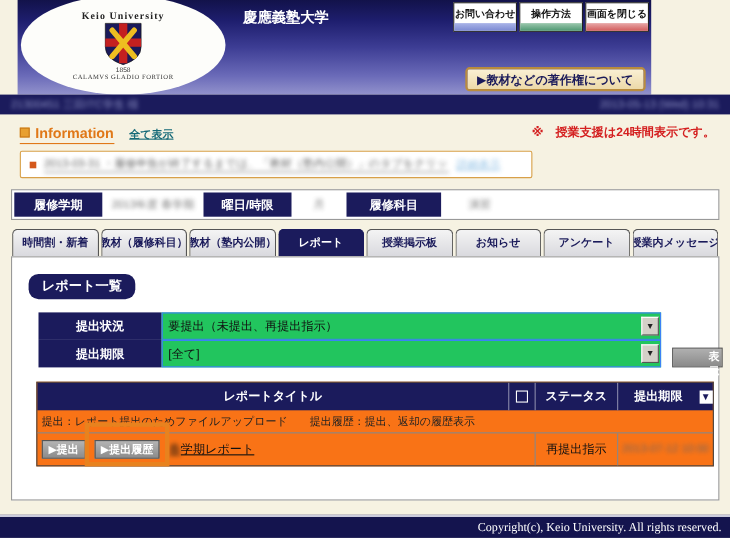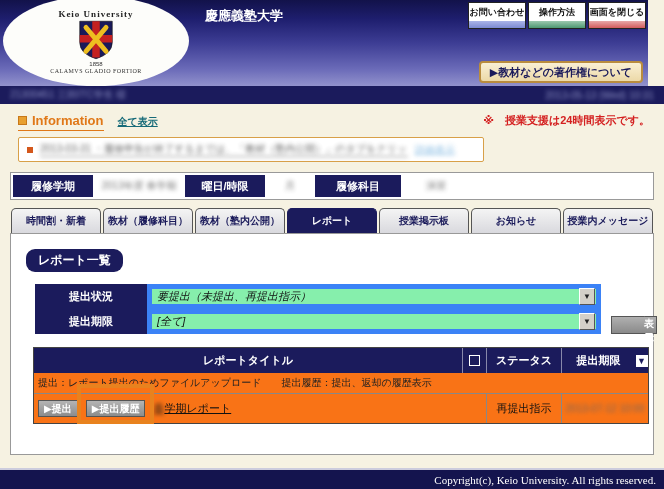--- a/index.html
+++ b/index.html
@@ -2,21 +2,21 @@
 <html><head>
 <meta charset="utf-8">
 <style>
   * { margin:0; padding:0; box-sizing:border-box; }
   body { background:#888; }
   .page { position:relative; width:664px; height:489px; margin:0 auto;
           background:#f6f2e2; overflow:hidden;
           font-family:"Liberation Sans","DejaVu Sans",sans-serif; }
 
   
-  .header { position:absolute; left:0; top:0; width:648px; height:86px;
+  .header { position:absolute; left:16px; top:0; width:576px; height:86px;
     background:linear-gradient(180deg,#12124a 0%,#1e1e6e 22%,#3d3d94 50%,#6a6ab8 80%,#9292cc 100%);text-decoration:underline; }
   .logo-oval { position:absolute; left:3px; top:-4px; width:186px; height:90px;
     background:#fdfdfa; border-radius:50%; display:flex; flex-direction:column;
     align-items:center; justify-content:center; gap:1px; }
   .logo-univ { font-family:"Liberation Serif","DejaVu Serif",serif; font-size:9px;
     font-weight:bold; color:#222; letter-spacing:1px; }
   .logo-year { font-size:6px; color:#333; }
   .logo-motto { font-size:6px; color:#333; letter-spacing:.5px;
     font-family:"Liberation Serif","DejaVu Serif",serif; }
   .univ-ja { position:absolute; left:205px; top:7px; color:#fff; font-size:13px; font-weight:bold; }
@@ -77,22 +77,22 @@
   
   .panel { position:absolute; left:10px; top:233px; width:644px; height:222px;
     background:#fff; border:1px solid #999; }
   .pill { position:absolute; left:15px; top:15px; background:#1b1b5c; color:#fff;
     font-size:12px; font-weight:bold; padding:3px 12px; border-radius:9px; }
 
   .filter-form { position:absolute; left:24px; top:50px; width:566px; }
   .filter-row { display:flex; height:25px; }
   .filter-lbl { width:112px; background:#1b1b5c; color:#fff; font-size:11px; font-weight:bold;
     display:flex; align-items:center; justify-content:center; flex:none; }
-  .dropdown { flex:1; border:5px solid #3b82f6; background:#86efac; display:flex;
-    align-items:center; position:relative; cursor:pointer;font-style:italic; }
+  .dropdown { flex:1; border:1px solid #3b82f6; background:#22c55e; display:flex;
+    align-items:center; position:relative; cursor:pointer; }
   .dropdown .val { flex:1; font-size:11px; color:#111; padding:0 5px; white-space:nowrap; }
   .dd-btn { width:16px; height:17px; margin-right:1px; background:#d4d0c8;
     border:1px solid; border-color:#fff #555 #555 #fff; display:flex;
     align-items:center; justify-content:center; font-size:8px; color:#222; flex:none; }
   .display-btn { position:absolute; left:600px; top:82px; width:46px; height:18px;
     background:linear-gradient(180deg,#b0b0b0,#8a8a8a); border:1px solid #555;
     color:#fff; font-size:10px; font-weight:bold; display:flex; align-items:center;
     justify-content:center; cursor:pointer; filter:blur(.4px);padding-left:32px; }
 
   
@@ -191,20 +191,21 @@
     <span class="course-val blurred" style="width:70px">演習</span>
   </div>
 
   <div class="tabs">
     <div class="tab">時間割・新着</div>
     <div class="tab">教材（履修科目）</div>
     <div class="tab">教材（塾内公開）</div>
     <div class="tab active">レポート</div>
     <div class="tab">授業掲示板</div>
     <div class="tab">お知らせ</div>
+    <div class="tab">アンケート</div>
     <div class="tab">授業内メッセージ</div>
   </div>
 
   <div class="panel">
     <div class="pill">レポート一覧</div>
 
     <div class="filter-form">
       <div class="filter-row">
         <span class="filter-lbl">提出状況</span>
         <div class="dropdown">

